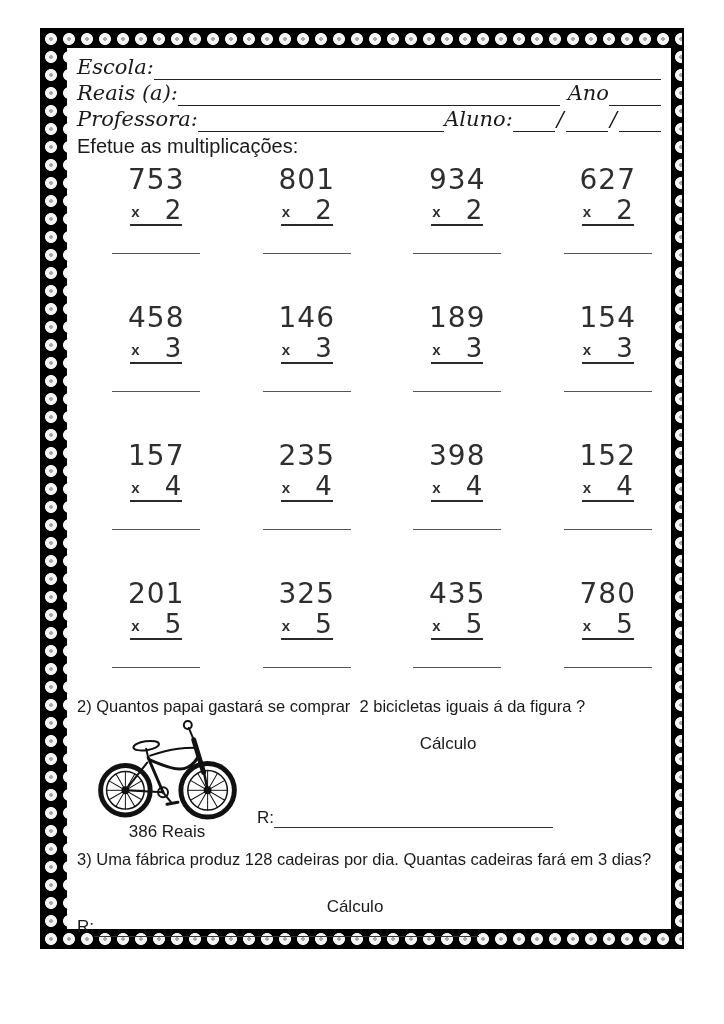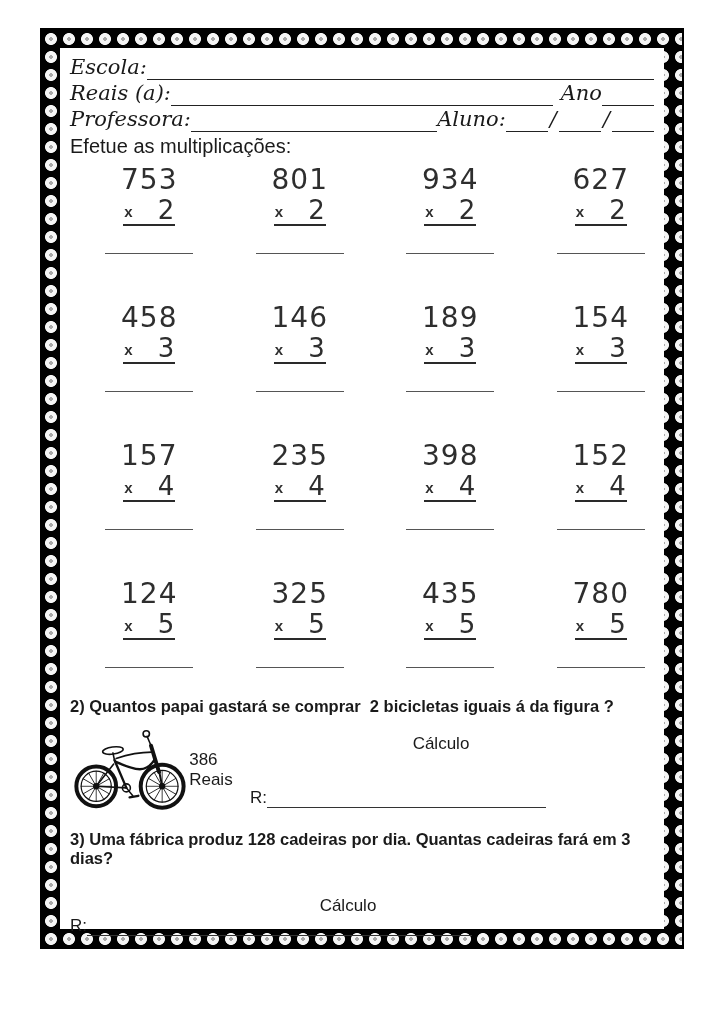--- a/index.html
+++ b/index.html
@@ -10,21 +10,21 @@
   .frame{
     position:absolute;left:40px;top:28px;width:644px;height:921px;box-sizing:border-box;
     border:2px solid #000;
     background-color:#000;
     background-image:radial-gradient(circle,#a8a8a8 0 1.7px,#f5f5f5 1.7px 5.6px,#000 6.3px);
     background-size:18px 18px;
     padding:18px;
   }
   .inner{
     width:100%;height:100%;background:#fff;box-sizing:border-box;
-    padding:6px 10px 8px 10px;display:flex;flex-direction:column;
+    padding:6px 10px 8px 10px;display:flex;flex-direction:column;margin-left:7px;
   }
   
   .hrow{display:flex;align-items:flex-end;font-family:"DejaVu Serif",serif;font-style:italic;
         font-size:21px;height:31px;line-height:26px;}
   .script{white-space:pre;}
   .blank{border-bottom:1.4px solid #222;height:3px;}
   .fill{flex:1;}
   .wshort{width:52px;}
   .wdate{width:42px;}
   .slash{margin:0 2px;}
@@ -33,23 +33,23 @@
   .grid{margin:8px 0 0 18px;width:574px;display:grid;grid-template-columns:repeat(4,1fr);gap:28px;}
   .prob{height:110px;display:flex;flex-direction:column;align-items:center;}
   .num{font-size:28px;line-height:30px;color:#2e2e2e;font-family:"DejaVu Sans",sans-serif;letter-spacing:1px;}
   .mrow{margin-top:2px;width:50px;display:flex;justify-content:space-between;align-items:flex-end;
         border-bottom:2.2px solid #2a2a2a;padding:0 1px;}
   .op{font-size:15px;font-weight:bold;line-height:24px;color:#2e2e2e;}
   .mult{font-size:26px;line-height:27px;color:#2e2e2e;font-family:"DejaVu Sans",sans-serif;}
   .ansline{margin-top:27px;width:88px;border-bottom:1.6px solid #555;}
   
   .ptitle{text-align:center;font-weight:bold;font-size:17px;margin-top:4px;}
-  .q{font-size:16.5px;margin-top:8px;white-space:pre-wrap;font-weight:bold;}
+  .q{font-size:16.5px;margin-top:8px;white-space:pre-wrap;}
   .workarea{display:flex;margin-top:2px;height:150px;}
-  .bikecol{width:180px;display:flex;flex-direction:row;align-items:center;}
+  .bikecol{width:180px;display:flex;flex-direction:column;align-items:center;}
   .bike{width:150px;height:104px;}
   .price{font-size:17px;margin-top:0;}
   .rightcol{flex:1;display:flex;flex-direction:column;}
   .calc{font-size:17px;text-align:center;}
   .calc1{margin:16px 22px 0 0;}
   .calc2{margin:28px 28px 0 0;}
   .ansrow{display:flex;align-items:flex-end;font-size:17px;}
   .ansrow2{margin-top:auto;margin-bottom:14px;padding-right:108px;}
   .ansrow3{margin-top:auto;width:402px;}
   .ablank{border-bottom:1.4px solid #333;height:3px;}
@@ -178,21 +178,21 @@
       <div class="prob">
         <span class="num">152</span>
         <span class="mrow">
             <span class="op">x</span>
             <span class="mult">4</span>
           </span>
         <span class="ansline"></span>
       </div>
 
       <div class="prob">
-        <span class="num">124</span>
+        <span class="num">201</span>
         <span class="mrow">
             <span class="op">x</span>
             <span class="mult">5</span>
           </span>
         <span class="ansline"></span>
       </div>
       <div class="prob">
         <span class="num">325</span>
         <span class="mrow">
             <span class="op">x</span>

